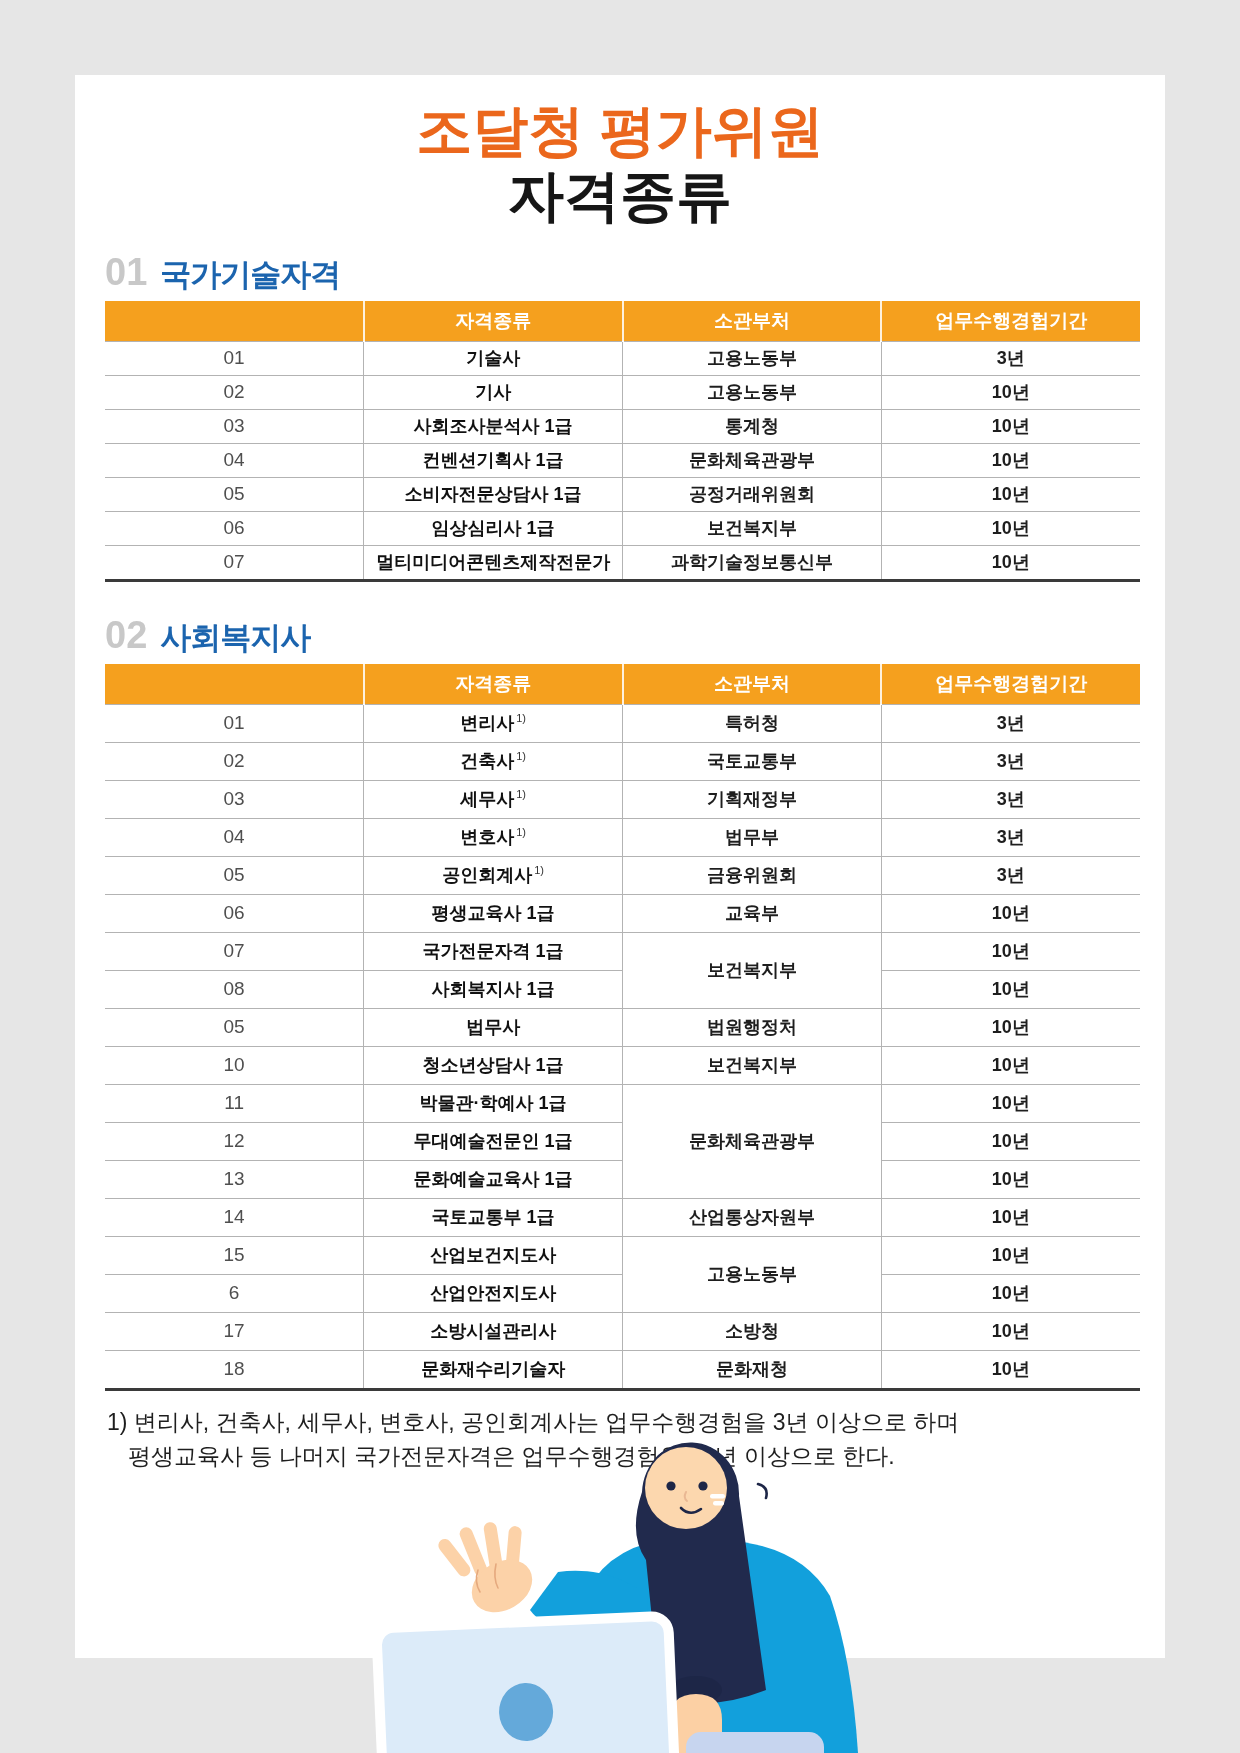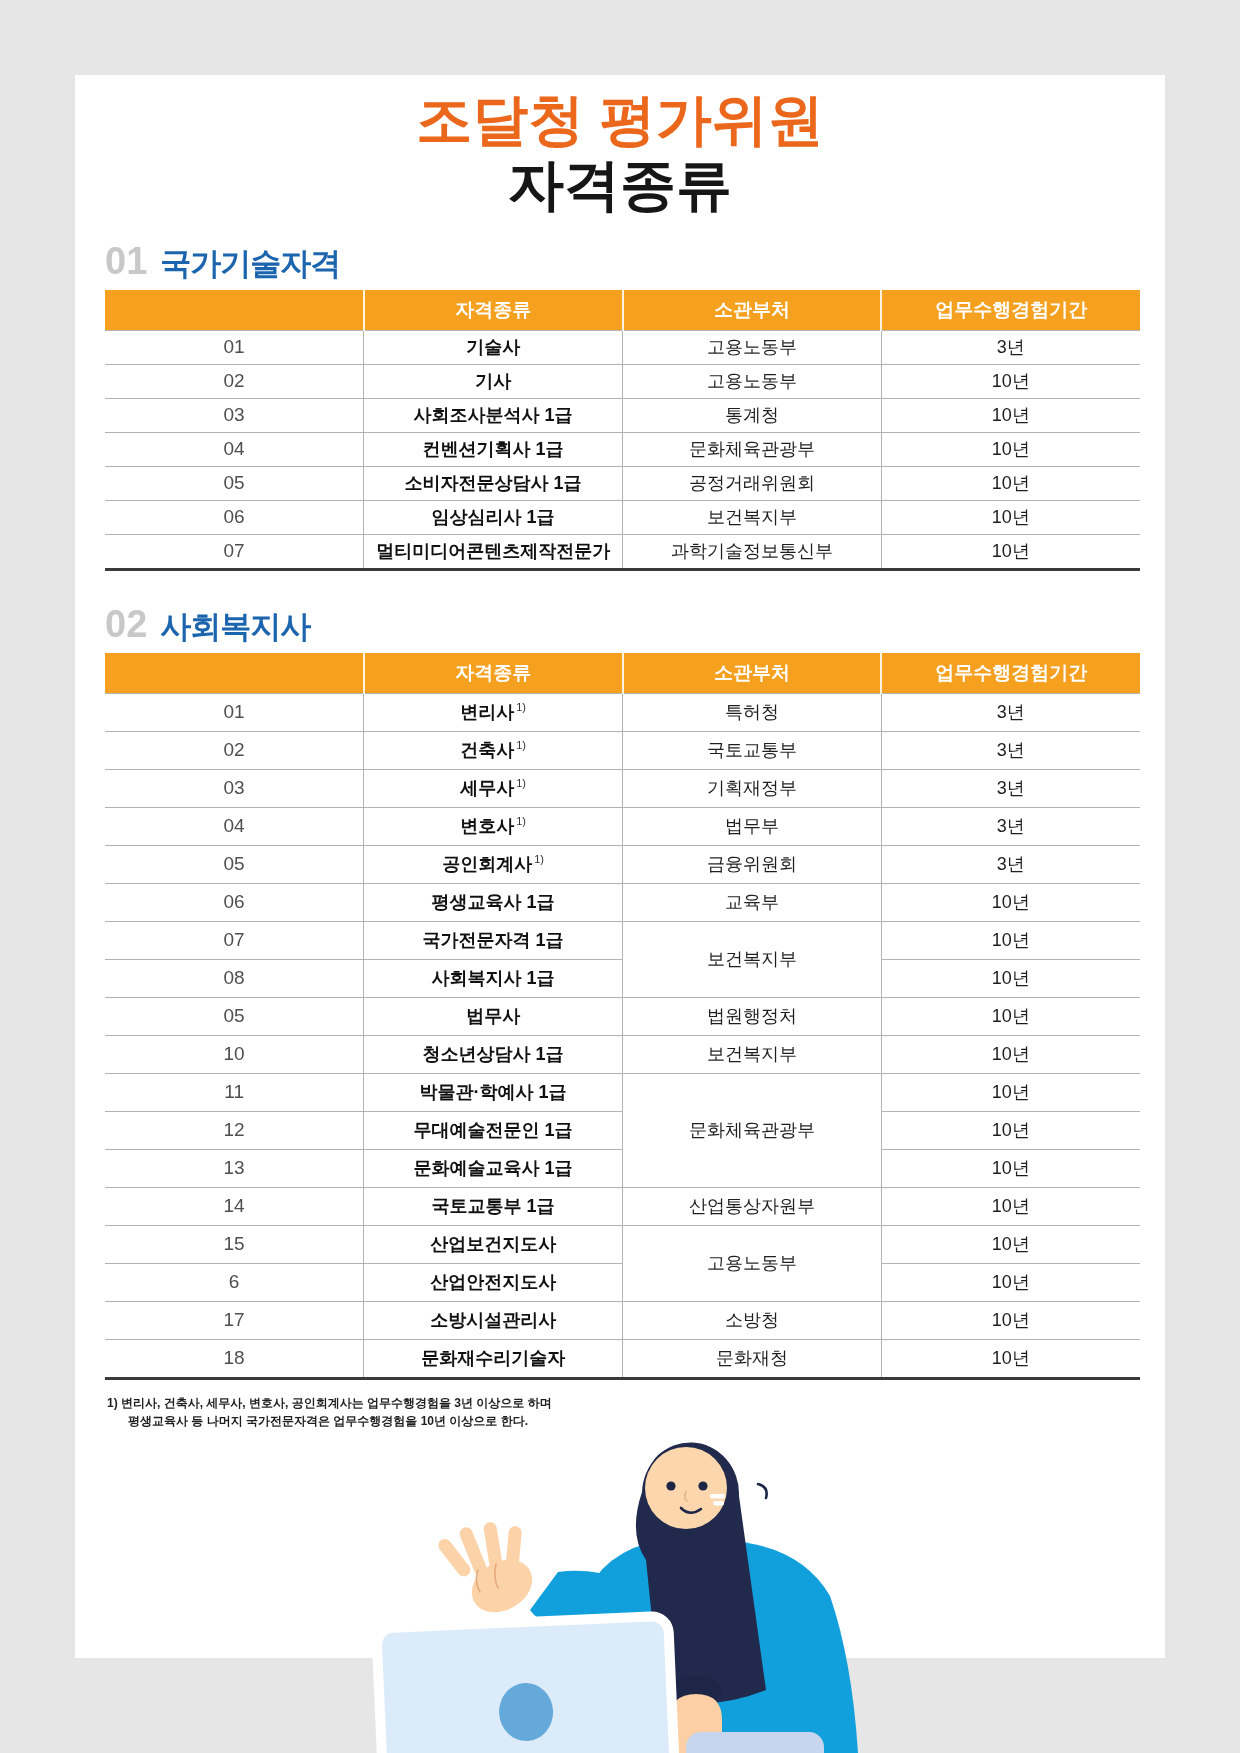--- a/index.html
+++ b/index.html
@@ -9,21 +9,21 @@
     font-family:"Liberation Sans","DejaVu Sans",sans-serif;
     position:relative;overflow:hidden;
     color:#1c1c1c;
   }
   .card{
     position:absolute;left:75px;top:75px;
     width:1090px;height:1583px;
     background:#ffffff;
   }
   
-  .title-wrap{padding-top:13px;text-align:center;}
+  .title-wrap{padding-top:24px;text-align:center;}
   .title-line{
     font-size:56px;font-weight:900;line-height:1.16;
     letter-spacing:0px;
   }
   .title-line.accent{color:#eb671c;}
   .title-line.dark{color:#161616;}
   
   .section-head{
     display:flex;align-items:baseline;gap:13px;
     margin:0 0 10px 30px;
@@ -48,25 +48,25 @@
     text-align:center;font-size:18px;color:#1e1e1e;
     border-top:1px solid #b3b3b3;border-left:1px solid #b3b3b3;
     padding:0 4px;
   }
   tbody td:first-child{border-left:none;}
   table.table-1 tbody td{height:33px;}
   table.table-2 tbody td{height:37px;}
   td.num{color:#4f4f4f;font-weight:400;font-size:19px;}
   td.name{font-weight:700;color:#111;}
   td.name sup{font-size:11px;font-weight:400;color:#333;margin-left:2px;}
-  td.ministry,td.period{font-weight:400;}
+  td.ministry,td.period{font-weight:700;}
   
   .footnote{
     margin:14px 0 0 32px;
-    font-size:12px;line-height:1.5;color:#1e1e1e;font-weight:bold;
+    font-size:23px;line-height:1.5;color:#1e1e1e;
   }
   .footnote .line2{padding-left:21px;}
   
   .illustration{
     position:absolute;left:330px;top:1430px;
     width:560px;height:323px;pointer-events:none;
   }
   .illustration svg{display:block;}
 </style>
 </head>

